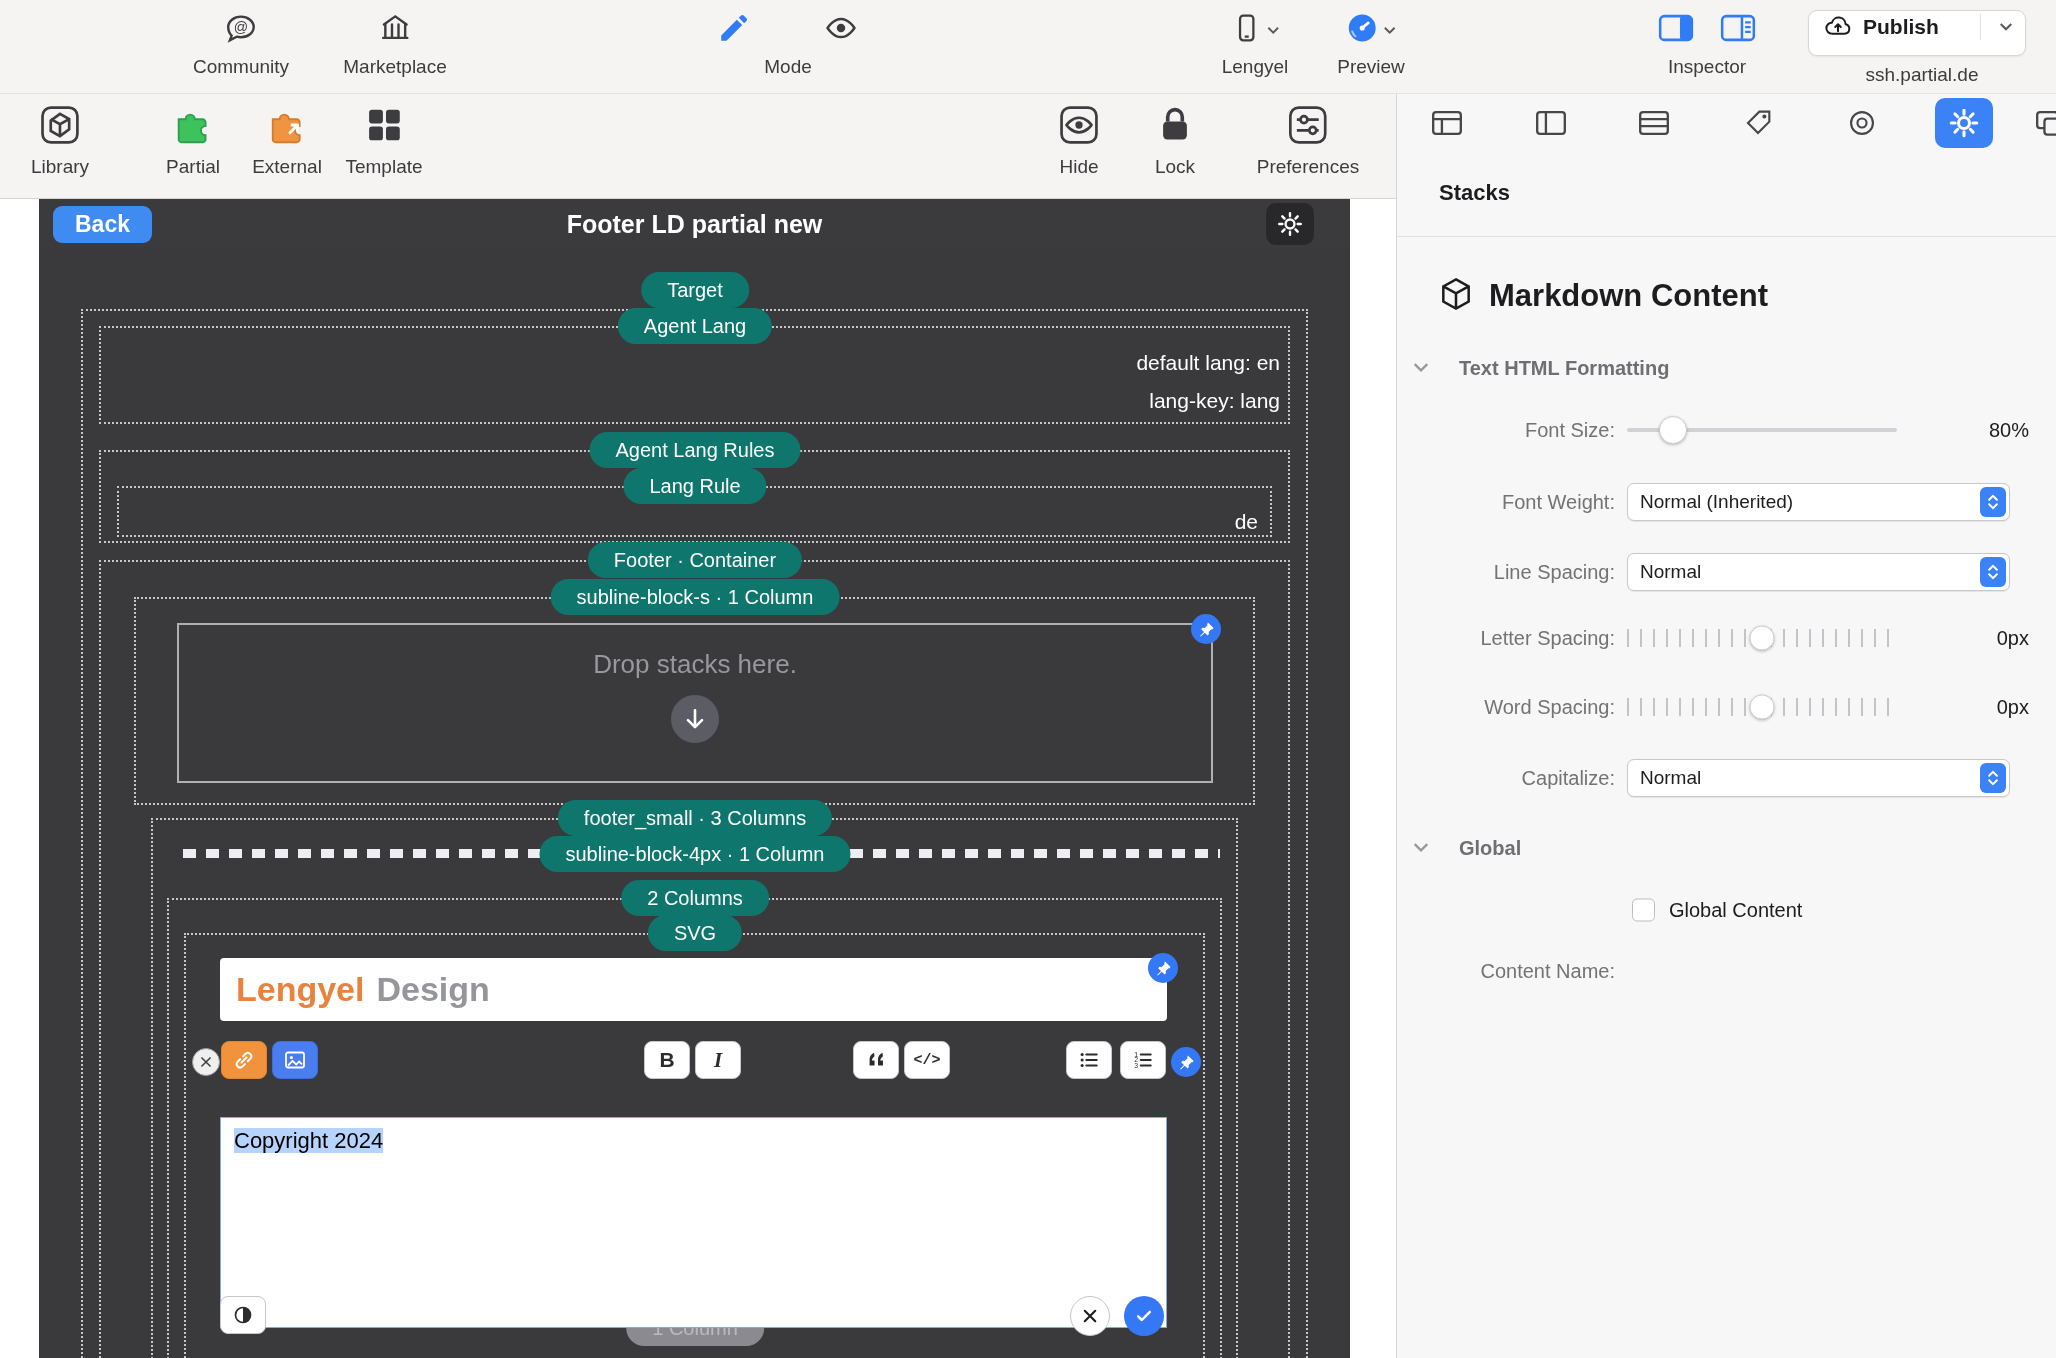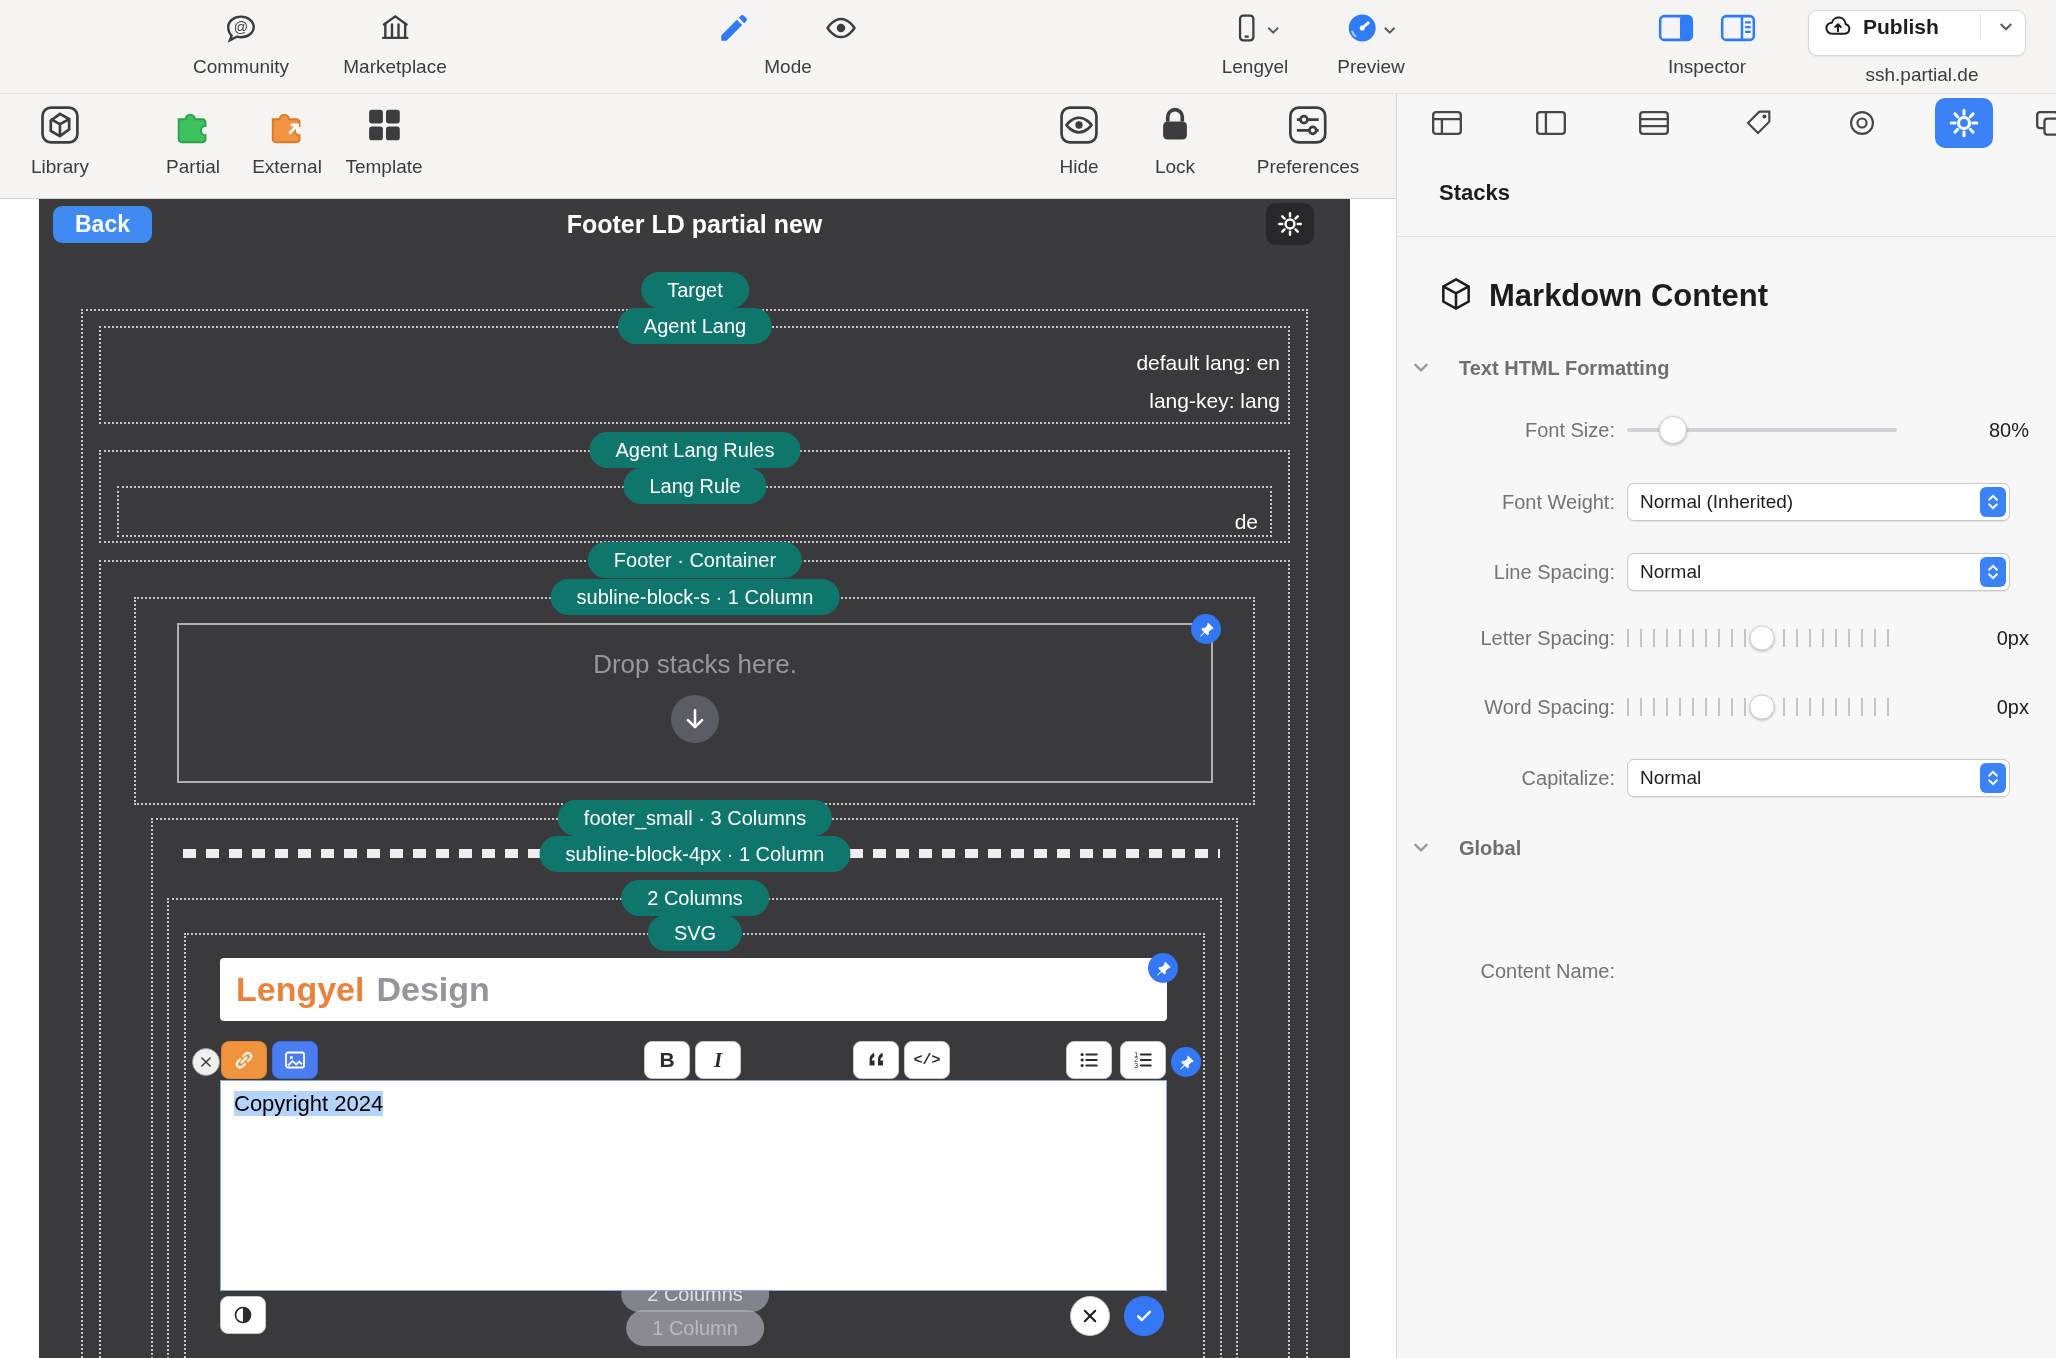--- a/index.html
+++ b/index.html
@@ -103,21 +103,21 @@
   .dash-heavy { position:absolute; left:144px; top:600px; width:1037px; height:9px;
     background:repeating-linear-gradient(90deg,#ededf2 0 13px, transparent 13px 23px); z-index:1; }
   .ebtn { position:absolute; top:792px; width:46px; height:38px; border-radius:8px; background:#fff;
     border:1px solid #c6c6cb; display:flex; align-items:center; justify-content:center; z-index:7;
     font-size:21px; color:#2c2c2e; }
   .ebtn.orange { background:#f0933c; border-color:#e2842d; }
   .ebtn.blue { background:#4a7df0; border-color:#3a6de0; }
   .editor-close { position:absolute; left:153px; top:799px; width:28px; height:28px; border-radius:50%;
     background:#efefef; border:1px solid #9a9a9e; display:flex; align-items:center; justify-content:center;
     z-index:9; }
-  .editor-area { position:absolute; left:181px; top:831px; width:947px; height:211px; background:#fff;
+  .editor-area { position:absolute; left:181px; top:868px; width:947px; height:211px; background:#fff;
     border:1px solid #87a9dd; z-index:6; padding:10px 13px; }
   .sel-text-hl { background:#b5d3fb; color:#000; font-size:22px; }
   .circle-btn { position:absolute; width:40px; height:40px; border-radius:50%;
     display:flex; align-items:center; justify-content:center; z-index:8; }
   .contrast-btn { position:absolute; left:181px; top:1047px; width:46px; height:38px; background:#fff;
     border:1px solid #c6c6cb; border-radius:8px; display:flex; align-items:center; justify-content:center; z-index:8; }
   .bi { font-weight:bold; }
   .it { font-style:italic; font-family:"Liberation Serif", serif; font-weight:bold; }
   .code-txt { font-family:"Liberation Mono", monospace; font-size:15px; font-weight:bold; }
 </style>
@@ -443,20 +443,24 @@
 
   <div class="section-head" style="top:739px;">
     <span>
       <svg width="16" height="11" viewBox="0 0 14 9">
           <path d="M1.5 1.5L7 7l5.5-5.5" stroke="#98989d" stroke-width="2" fill="none"></path>
         </svg>
     </span>
     <span class="section-label">Global</span>
   </div>
 
+  <div class="prow" style="top:794px;">
+    <div class="mac-checkbox"></div>
+    <span class="checkbox-label">Global Content</span>
+  </div>
 
   <div class="prow" style="top:855px;">
     <span class="plabel">Content Name:</span>
   </div>
 </div>
 
 <div class="workarea">
 
   <div class="canvas-header">
     <span class="back-btn">Back</span>

